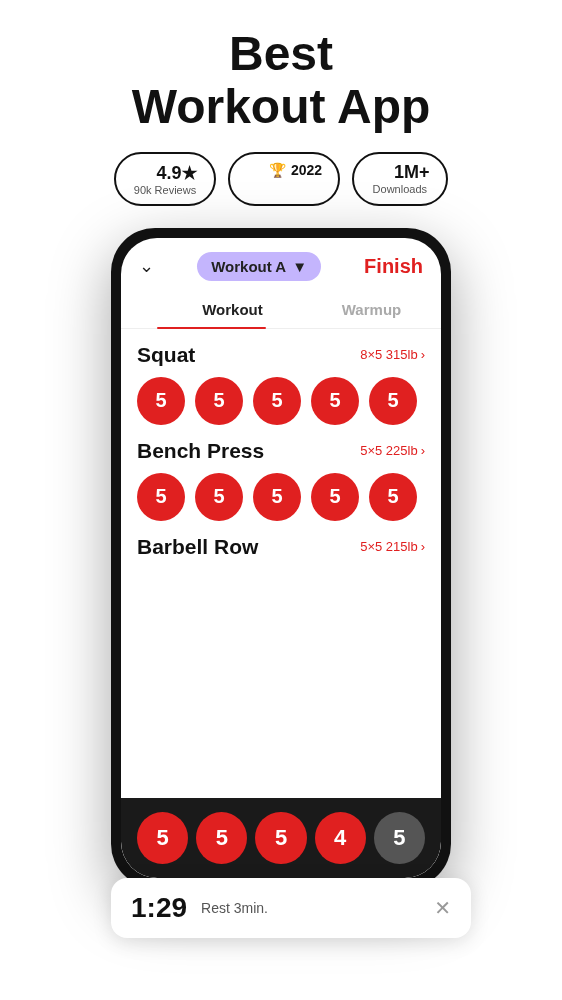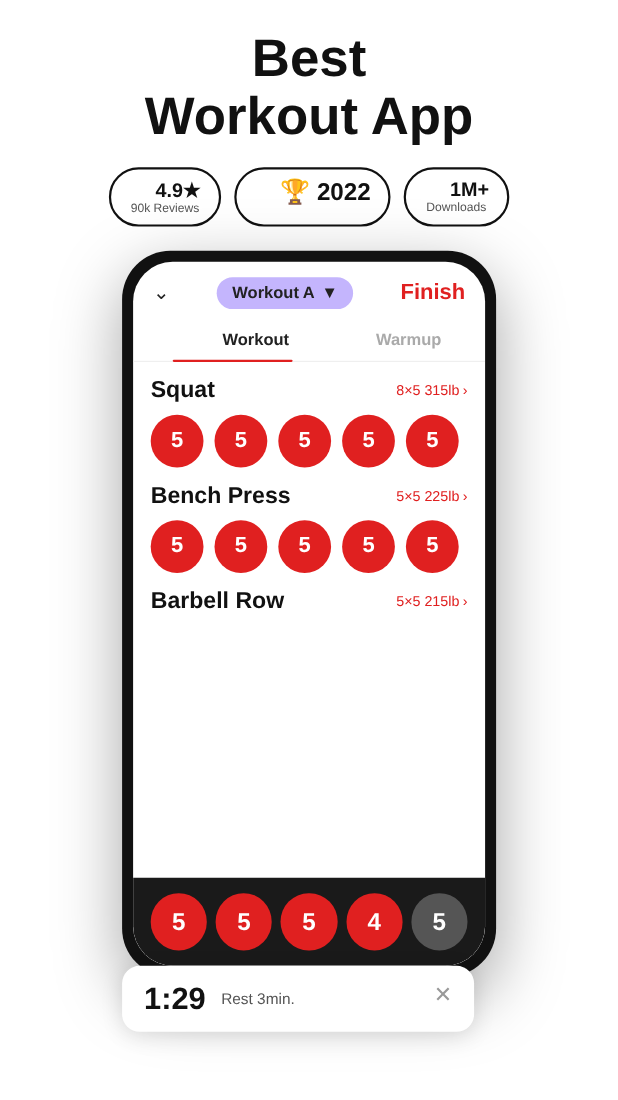--- a/index.html
+++ b/index.html
@@ -47,21 +47,21 @@
       font-weight: 700;
       color: #111;
       margin-left: 24px;
     }
     .badge-sub {
       font-size: 11px;
       color: #555;
       font-weight: 500;
     }
     .badge-trophy {
-      font-size: 22px;
+      font-size: 14px;
     }
 
     
     .phone-wrapper {
       width: 340px;
       position: relative;
     }
     .phone-frame {
       width: 340px;
       height: 660px;
@@ -221,26 +221,26 @@
       font-size: 22px;
       font-weight: 700;
       cursor: pointer;
     }
     .bottom-set-circle.inactive {
       background: #555;
     }
 
     
     .rest-timer {
-      width: 320px;
+      width: 360px;
       background: #fff;
       border-radius: 16px;
       padding: 14px 20px;
       display: flex;
-      align-items: flex-start;
+      align-items: center;
       justify-content: space-between;
       margin-top: -10px;
       box-shadow: 0 4px 20px rgba(0,0,0,0.12);
       position: relative;
       z-index: 5;
     }
     .timer-left {
       display: flex;
       align-items: center;
       gap: 14px;

